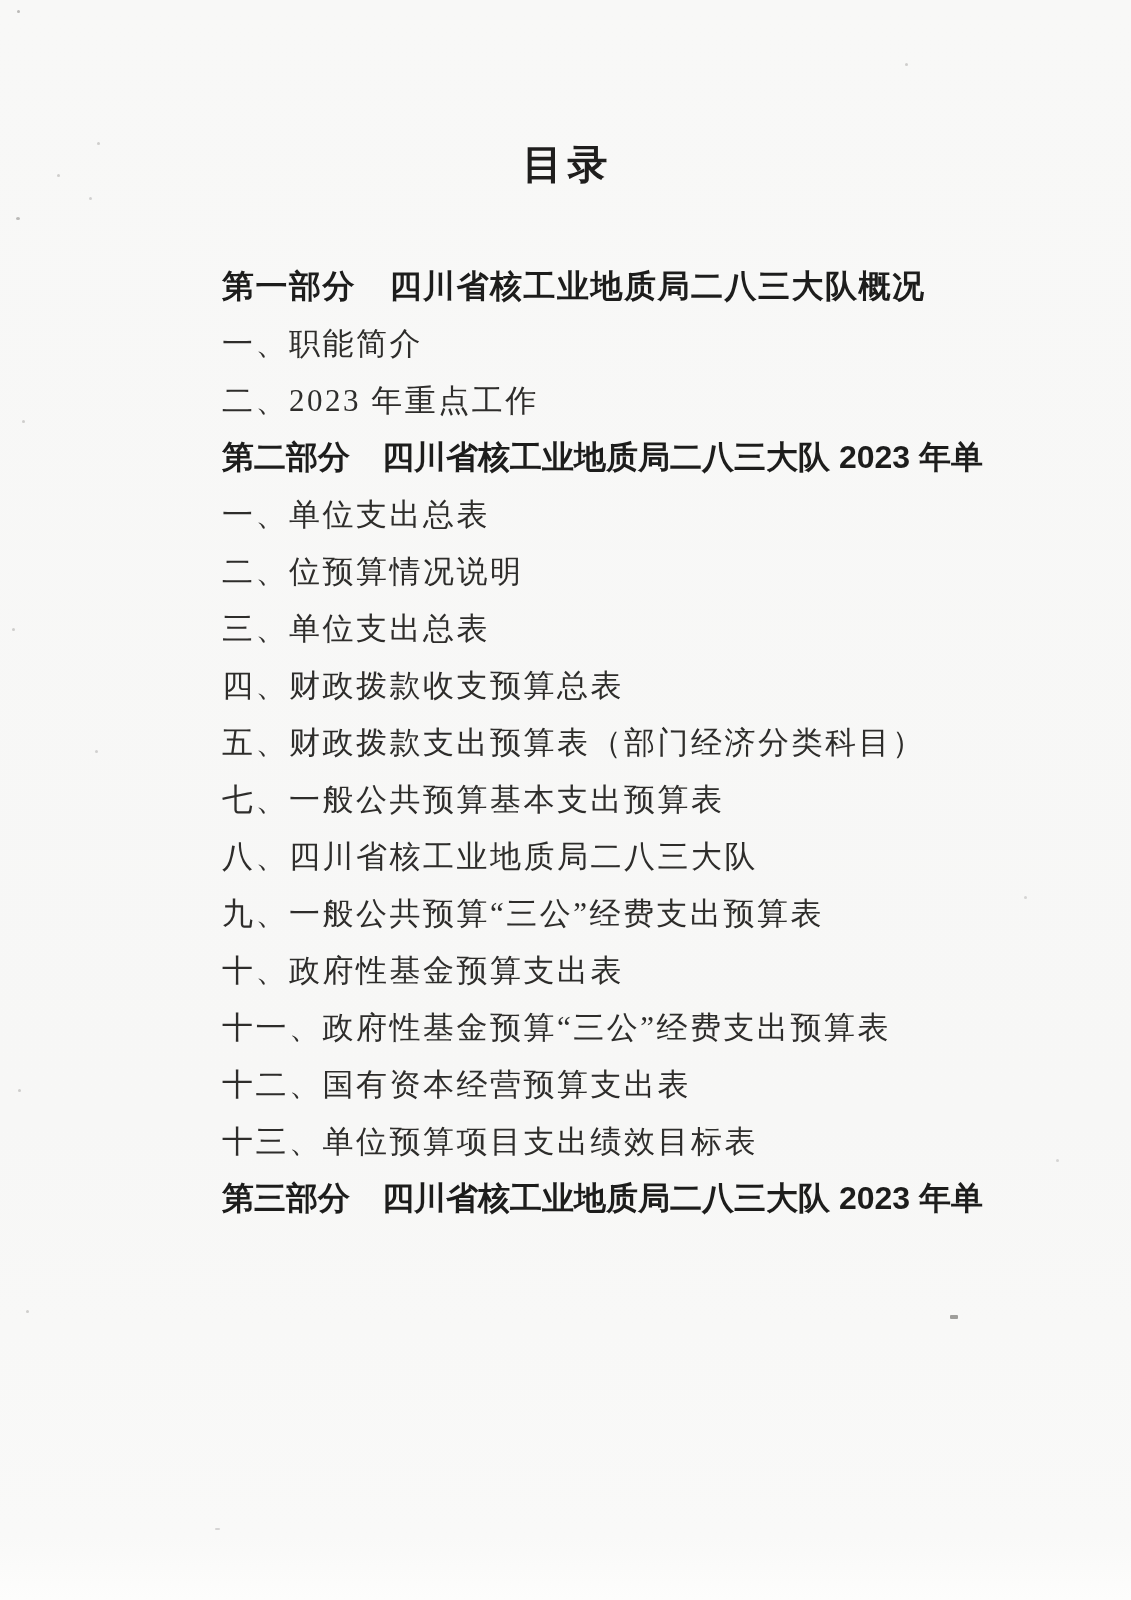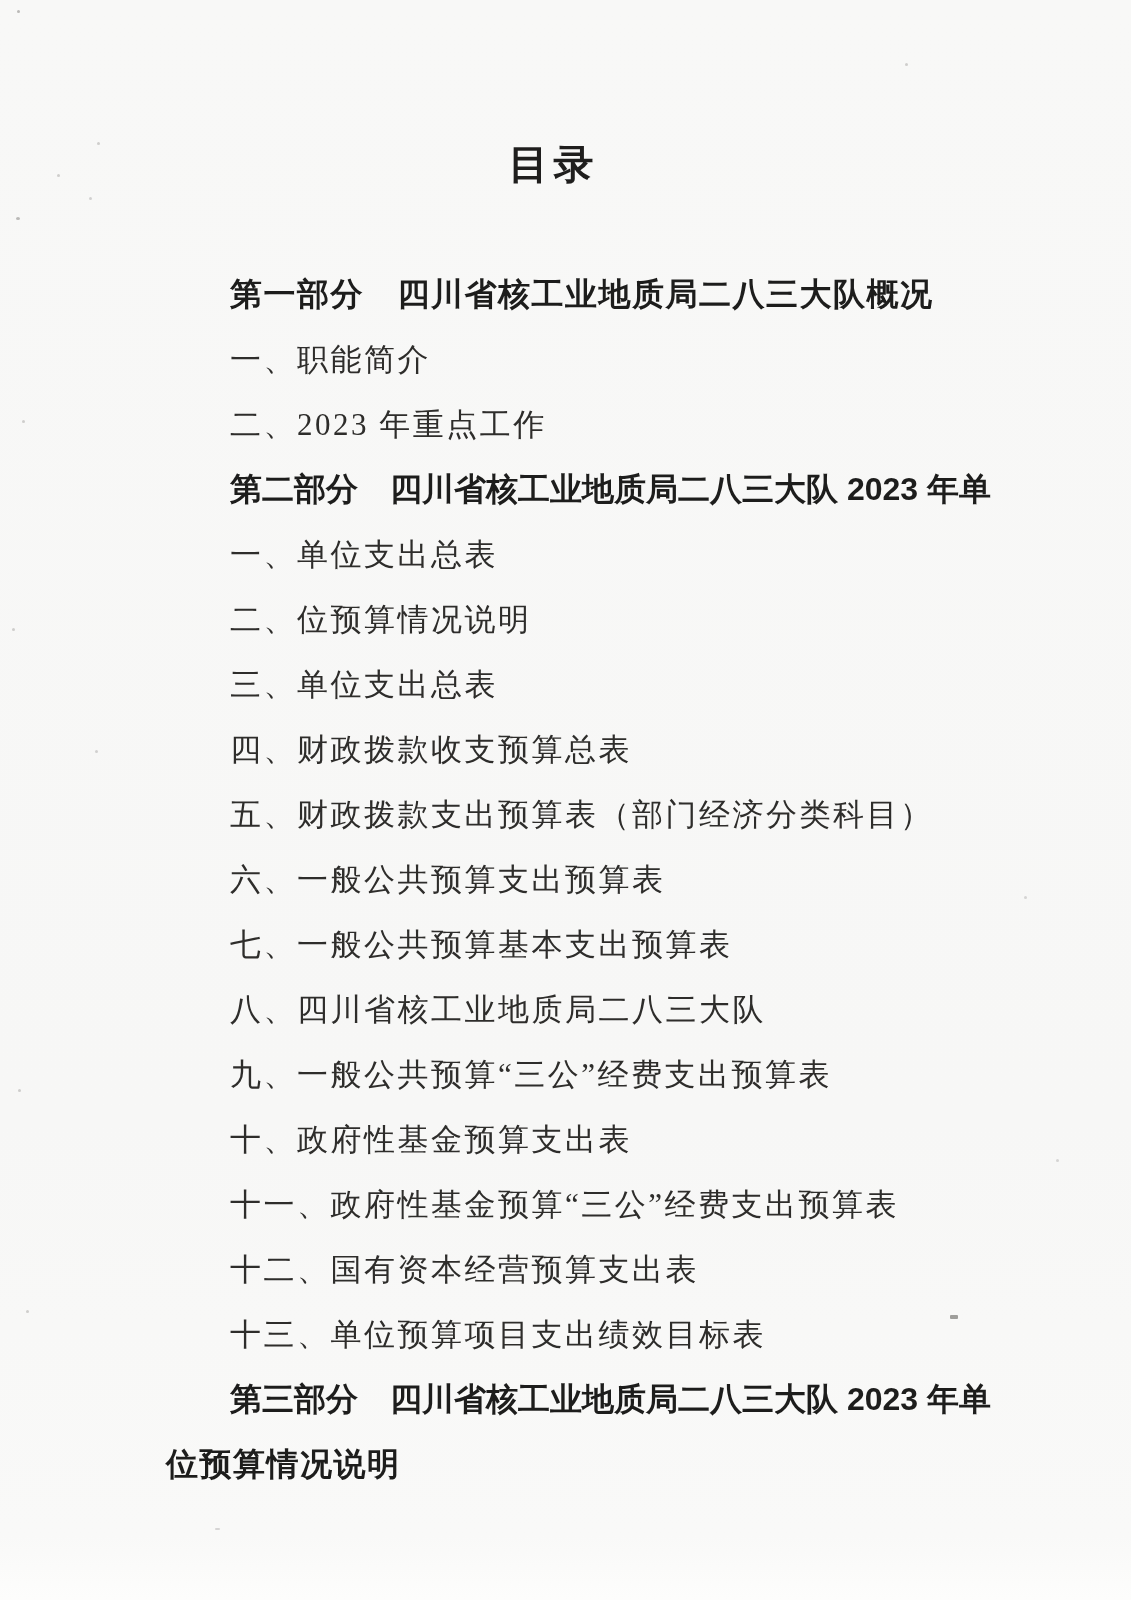--- a/index.html
+++ b/index.html
@@ -9,36 +9,36 @@
     font-family: "Liberation Serif", serif;
     position: relative;
     overflow: hidden;
   }
   .page {
     position: absolute; inset: 0;
     background: linear-gradient(180deg, #f8f8f7 0%, #f7f7f6 70%, #f9f9f8 96%, #fdfdfc 100%);
   }
   .title {
     position: absolute;
-    top: 141px; left: 146px; width: 815px;
+    top: 141px; left: 160px; width: 815px;
     margin: 0;
     text-align: center;
     font-family: "Liberation Sans", sans-serif;
     font-weight: bold;
     font-size: 40px;
     line-height: 46px;
     letter-spacing: 5px;
     color: #1f1e1d;
   }
   .toc {
     position: absolute;
     top: 258px; left: 158px; width: 815px;
   }
   .line {
-    margin: 8px;
+    margin: 0;
     height: 57px;
     line-height: 57px;
     font-size: 31px;
     letter-spacing: 2.5px;
     color: #2e2d2b;
     white-space: nowrap;
   }
   .indent { text-indent: 64px; }
   .head {
     font-family: "Liberation Sans", sans-serif;
@@ -69,31 +69,29 @@
     <p class="line head indent">第一部分　四川省核工业地质局二八三大队概况</p>
     <p class="line indent">一、职能简介</p>
     <p class="line indent">二、2023 年重点工作</p>
 
     <p class="line head indent justify">第二部分　四川省核工业地质局二八三大队 2023 年单</p>
     <p class="line indent">一、单位支出总表</p>
     <p class="line indent">二、位预算情况说明</p>
     <p class="line indent">三、单位支出总表</p>
     <p class="line indent">四、财政拨款收支预算总表</p>
     <p class="line indent">五、财政拨款支出预算表（部门经济分类科目）</p>
-    <p class="line indent">六、一般公共预算支出预算表</p>
     <p class="line indent">七、一般公共预算基本支出预算表</p>
     <p class="line indent">八、四川省核工业地质局二八三大队</p>
     <p class="line indent">九、一般公共预算“三公”经费支出预算表</p>
     <p class="line indent">十、政府性基金预算支出表</p>
     <p class="line indent">十一、政府性基金预算“三公”经费支出预算表</p>
     <p class="line indent">十二、国有资本经营预算支出表</p>
     <p class="line indent">十三、单位预算项目支出绩效目标表</p>
 
     <p class="line head indent justify">第三部分　四川省核工业地质局二八三大队 2023 年单</p>
-    <p class="line head">位预算情况说明</p>
 
   </div>
 
   <div class="speck" style="left:17px;  top:10px;   width:3px; height:3px; opacity:.45"></div>
   <div class="speck" style="left:905px; top:63px;   width:3px; height:3px; opacity:.30"></div>
   <div class="speck" style="left:97px;  top:142px;  width:3px; height:3px; opacity:.30"></div>
   <div class="speck" style="left:57px;  top:174px;  width:3px; height:3px; opacity:.30"></div>
   <div class="speck" style="left:89px;  top:197px;  width:3px; height:3px; opacity:.28"></div>
   <div class="speck" style="left:16px;  top:217px;  width:4px; height:3px; opacity:.45"></div>
   <div class="speck" style="left:22px;  top:420px;  width:3px; height:3px; opacity:.30"></div>

